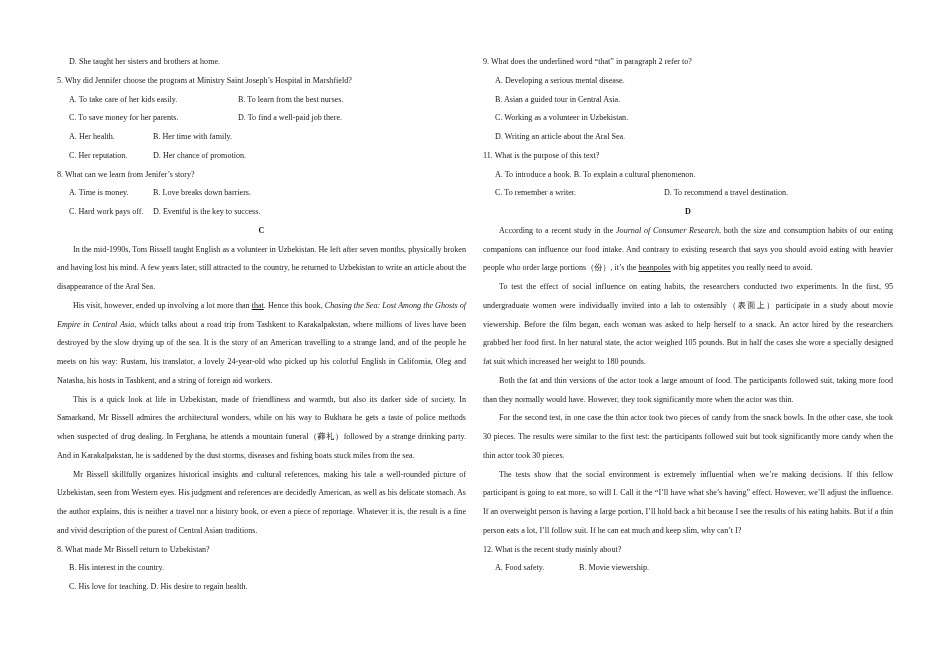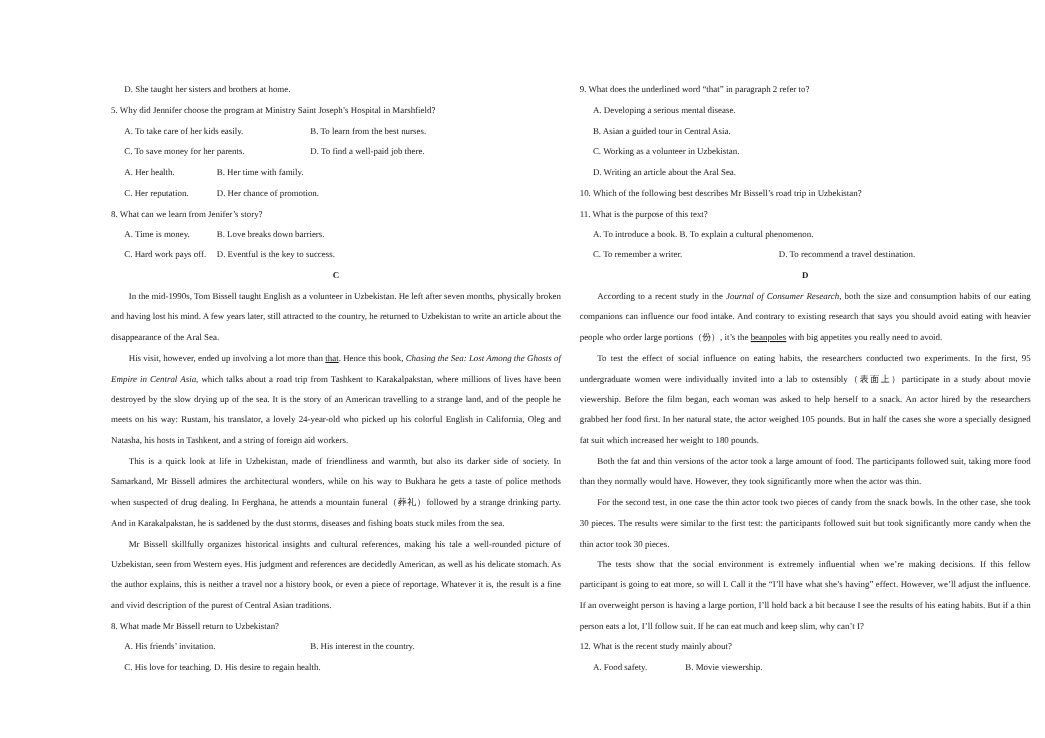--- a/index.html
+++ b/index.html
@@ -1,18 +1,18 @@
 <!DOCTYPE html>
 <html><head>
 <meta charset="utf-8">
 <style>
   html, body { margin: 0; padding: 0; background: #ffffff; }
   body { width: 950px; height: 671px; position: relative; overflow: hidden;
          font-family: "Liberation Serif", "DejaVu Serif", serif; color: #1a1a1a; }
-  .col { position: absolute; top: 73px; font-size: 8.1px; line-height: 18.75px; margin-left: 44px; }
+  .col { position: absolute; top: 53px; font-size: 8.1px; line-height: 18.75px; }
   .col.left { left: 57px; width: 409px; }
   .col.right { left: 483px; width: 410px; }
   .line { white-space: nowrap; height: 18.75px; }
   .opt { padding-left: 12px; display: flex; white-space: nowrap; height: 18.75px; }
   .opt span { display: inline-block; }
   .w2 > span { width: 169px; }
   .w4 > span { width: 84px; }
   .heading { text-align: center; font-weight: bold; height: 18.75px; }
   .para { text-align: justify; text-align-last: left; }
   .para p { margin: 0; text-indent: 16px; text-align: justify; }
@@ -59,21 +59,20 @@
   <div class="heading">C</div>
   <div class="para">
     <p>In the mid-1990s, Tom Bissell taught English as a volunteer in Uzbekistan. He left after seven months, physically broken and having lost his mind. A few years later, still attracted to the country, he returned to Uzbekistan to write an article about the disappearance of the Aral Sea.</p>
     <p><span>His visit, however, ended up involving a lot more than </span><span class="u">that</span><span>. Hence this book, </span><i>Chasing the Sea: Lost Among the Ghosts of Empire in Central Asia</i><span>, which talks about a road trip from Tashkent to Karakalpakstan, where millions of lives have been destroyed by the slow drying up of the sea. It is the story of an American travelling to a strange land, and of the people he meets on his way: Rustam, his translator, a lovely 24-year-old who picked up his colorful English in California, Oleg and Natasha, his hosts in Tashkent, and a string of foreign aid workers.</span></p>
     <p>This is a quick look at life in Uzbekistan, made of friendliness and warmth, but also its darker side of society. In Samarkand, Mr Bissell admires the architectural wonders, while on his way to Bukhara he gets a taste of police methods when suspected of drug dealing. In Ferghana, he attends a mountain funeral（葬礼）followed by a strange drinking party. And in Karakalpakstan, he is saddened by the dust storms, diseases and fishing boats stuck miles from the sea.</p>
     <p>Mr Bissell skillfully organizes historical insights and cultural references, making his tale a well-rounded picture of Uzbekistan, seen from Western eyes. His judgment and references are decidedly American, as well as his delicate stomach. As the author explains, this is neither a travel nor a history book, or even a piece of reportage. Whatever it is, the result is a fine and vivid description of the purest of Central Asian traditions.</p>
   </div>
 
   <div class="line">8. What made Mr Bissell return to Uzbekistan?</div>
   <div class="opt w2">
-    <span>A. His friends’ invitation.</span>
     <span>B. His interest in the country.</span>
   </div>
   <div class="opt">
     <span>C. His love for teaching.</span>&nbsp;<span>D. His desire to regain health.</span>
   </div>
 </div>
 
 <div class="col right">
   <div class="line">9. What does the underlined word “that” in paragraph 2 refer to?</div>
   <div class="opt">
@@ -82,21 +81,20 @@
   <div class="opt">
       <span>B. Asian a guided tour in Central Asia.</span>
     </div>
   <div class="opt">
       <span>C. Working as a volunteer in Uzbekistan.</span>
     </div>
   <div class="opt">
       <span>D. Writing an article about the Aral Sea.</span>
     </div>
 
-  <div class="line">10. Which of the following best describes Mr Bissell’s road trip in Uzbekistan?</div>
 
   <div class="line">11. What is the purpose of this text?</div>
   <div class="opt">
     <span>A. To introduce a book.</span>&nbsp;<span>B. To explain a cultural phenomenon.</span>
   </div>
   <div class="opt w2">
     <span>C. To remember a writer.</span>
     <span style="width:auto">D. To recommend a travel destination.</span>
   </div>
 

